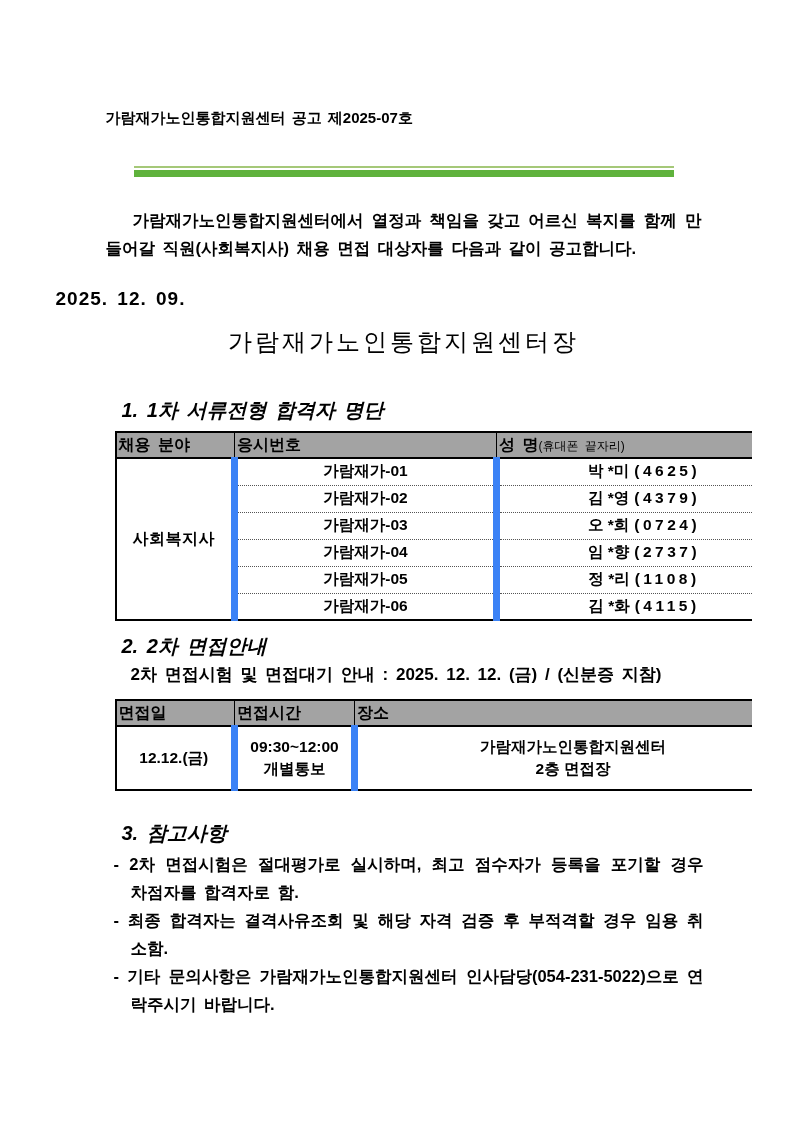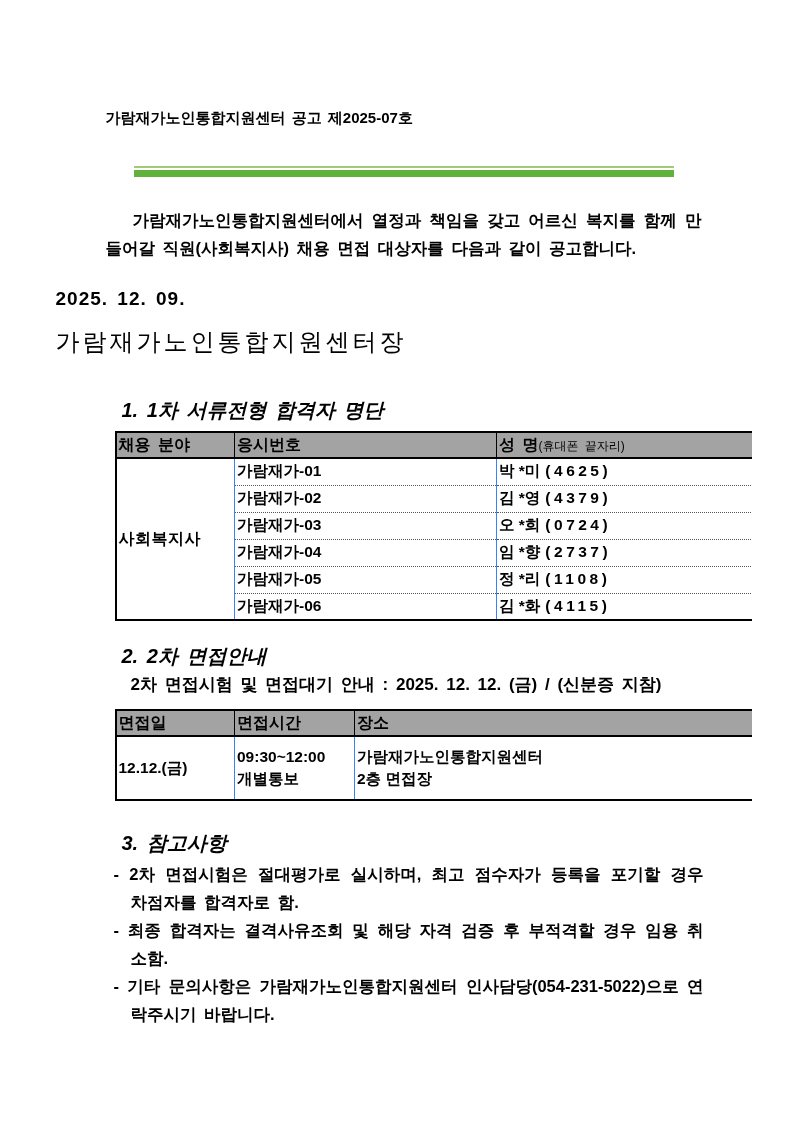--- a/index.html
+++ b/index.html
@@ -52,37 +52,37 @@
     text-align: left;
     font-size: 19px;
     line-height: 22px;
     font-weight: 600;
     letter-spacing: 1px;
     word-spacing: 3px;
   }
 
   .doc-signer {
     margin-top: 18px;
-    text-align: left;
+    text-align: center;
     font-size: 24px;
     line-height: 28px;
     font-weight: 500;
     letter-spacing: 3px;
   }
 
   .section-heading {
     margin: 0 50px 0 66px;
     font-size: 20px;
     line-height: 24px;
     font-weight: 800;
     word-spacing: 3px;
     font-style: italic;
   }
   .section-heading.s1 { margin-top: 42px; }
-  .section-heading.s2 { margin-top: 23px; }
+  .section-heading.s2 { margin-top: 13px; }
   .section-heading.s3 { margin-top: 30px; }
 
   table {
     border-collapse: collapse;
     table-layout: fixed;
     margin: 9px 0 0 59px;
     width: 676px;
     border: 2px solid #000;
   }
   th {
@@ -91,21 +91,22 @@
     border-bottom: 2px solid #000;
     height: 26px;
     font-size: 16px;
     font-weight: 800;
     text-align: left;
     padding: 1px 2px;
     word-spacing: 3px;
   }
   td {
     border-left: 1px solid #000;
-    border-right: 1px solid #3b82f6;
+    border-right: 7px solid #3b82f6;
+    text-align: center;
     font-weight: 700;
     font-size: 15.5px;
     padding: 1px 2px;
   }
   .t1 td { height: 27px; }
   .t1 tbody td { border-top: 1px dotted #555; }
   .t1 td.category-cell { font-size: 16px; letter-spacing: 0.5px; }
   .t1 .name-sub { font-weight: 500; font-size: 12px; }
   .t1 .phone { letter-spacing: 3.5px; margin-left: 5px; }
 

